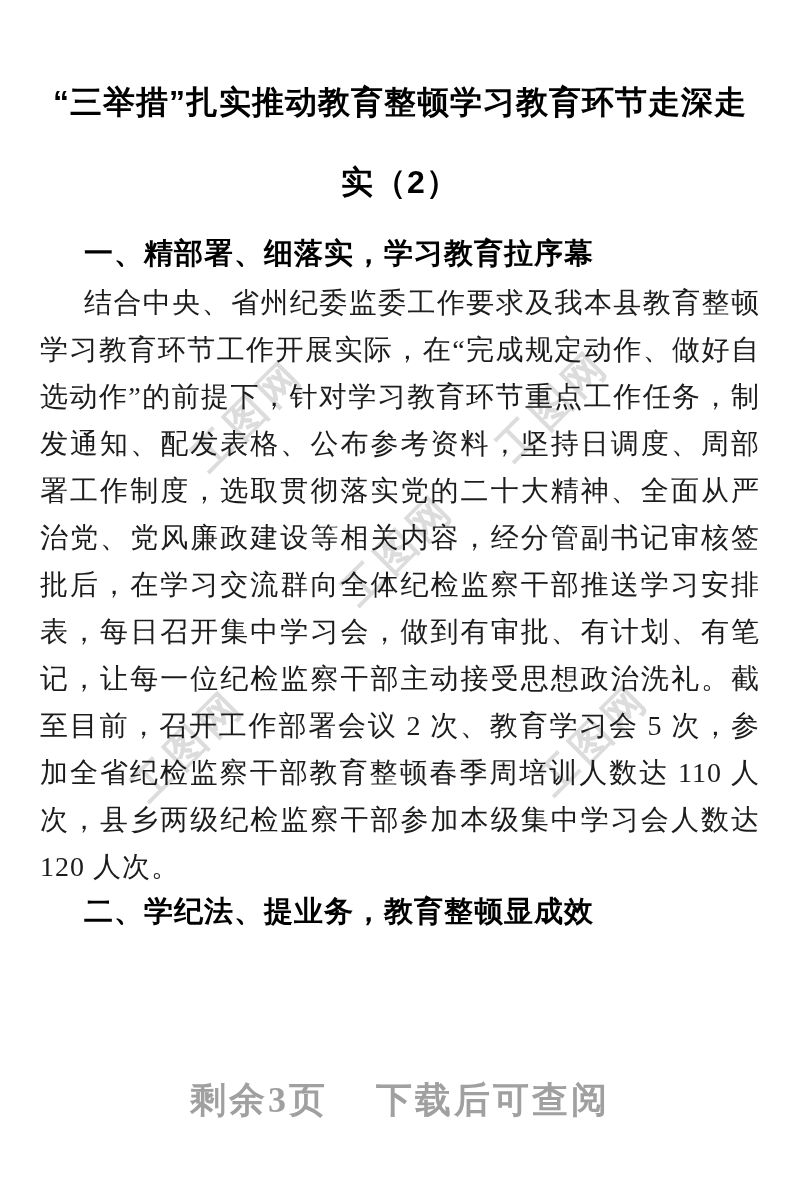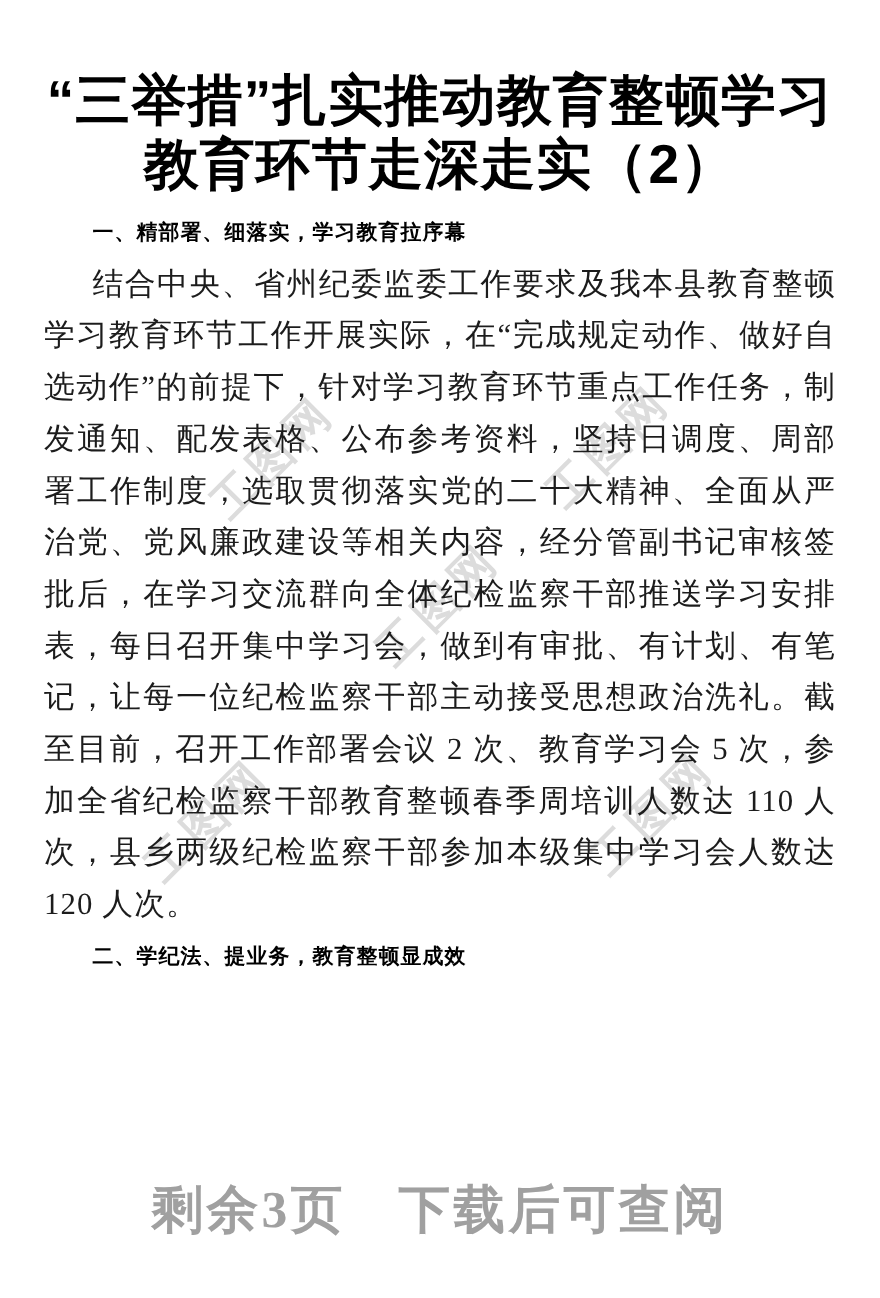--- a/index.html
+++ b/index.html
@@ -33,60 +33,60 @@
   .wm.w2 { left: 484px; top: 378px; }
   .wm.w3 { left: 329px; top: 522px; }
   .wm.w4 { left: 119px; top: 718px; }
   .wm.w5 { left: 524px; top: 712px; }
 
   
   .title {
     position: relative;
     margin: 62px 40px 0 40px;
     font-family: "Liberation Sans", "DejaVu Sans", sans-serif;
-    font-size: 50px;
-    line-height: 58px;
+    font-size: 32px;
+    line-height: 80px;
     font-weight: bold;
     text-align: center;
     letter-spacing: 1px;
     color: #000000;
   }
   .content {
     position: relative;
     margin: 10px 40px 0 40px;
   }
   .para {
     margin: 0;
     font-size: 28px;
     line-height: 47px;
     text-align: justify;
     text-indent: 44px;
     letter-spacing: 1px;
     color: #1c1c1c;
   }
   .heading {
     margin: 0;
-    font-family: Liberation Sans, sans-serif;
-    font-size: 19px;
+    font-family: Liberation Mono, monospace;
+    font-size: 29px;
     line-height: 47px;
     font-weight: bold;
     text-indent: 44px;
     letter-spacing: 1px;
     color: #000000;
   }
 
   
   .footer {
     position: absolute;
     left: 0;
     right: 0;
     top: 1074px;
     text-align: center;
     font-family: "Liberation Serif", "DejaVu Serif", serif;
-    font-size: 47px;
+    font-size: 36px;
     line-height: 52px;
     font-weight: bold;
     letter-spacing: 3px;
     color: #a0a0a0;
   }
   .f-gap { display: inline-block; width: 48px; }
 </style>
 </head>
 <body>
 

